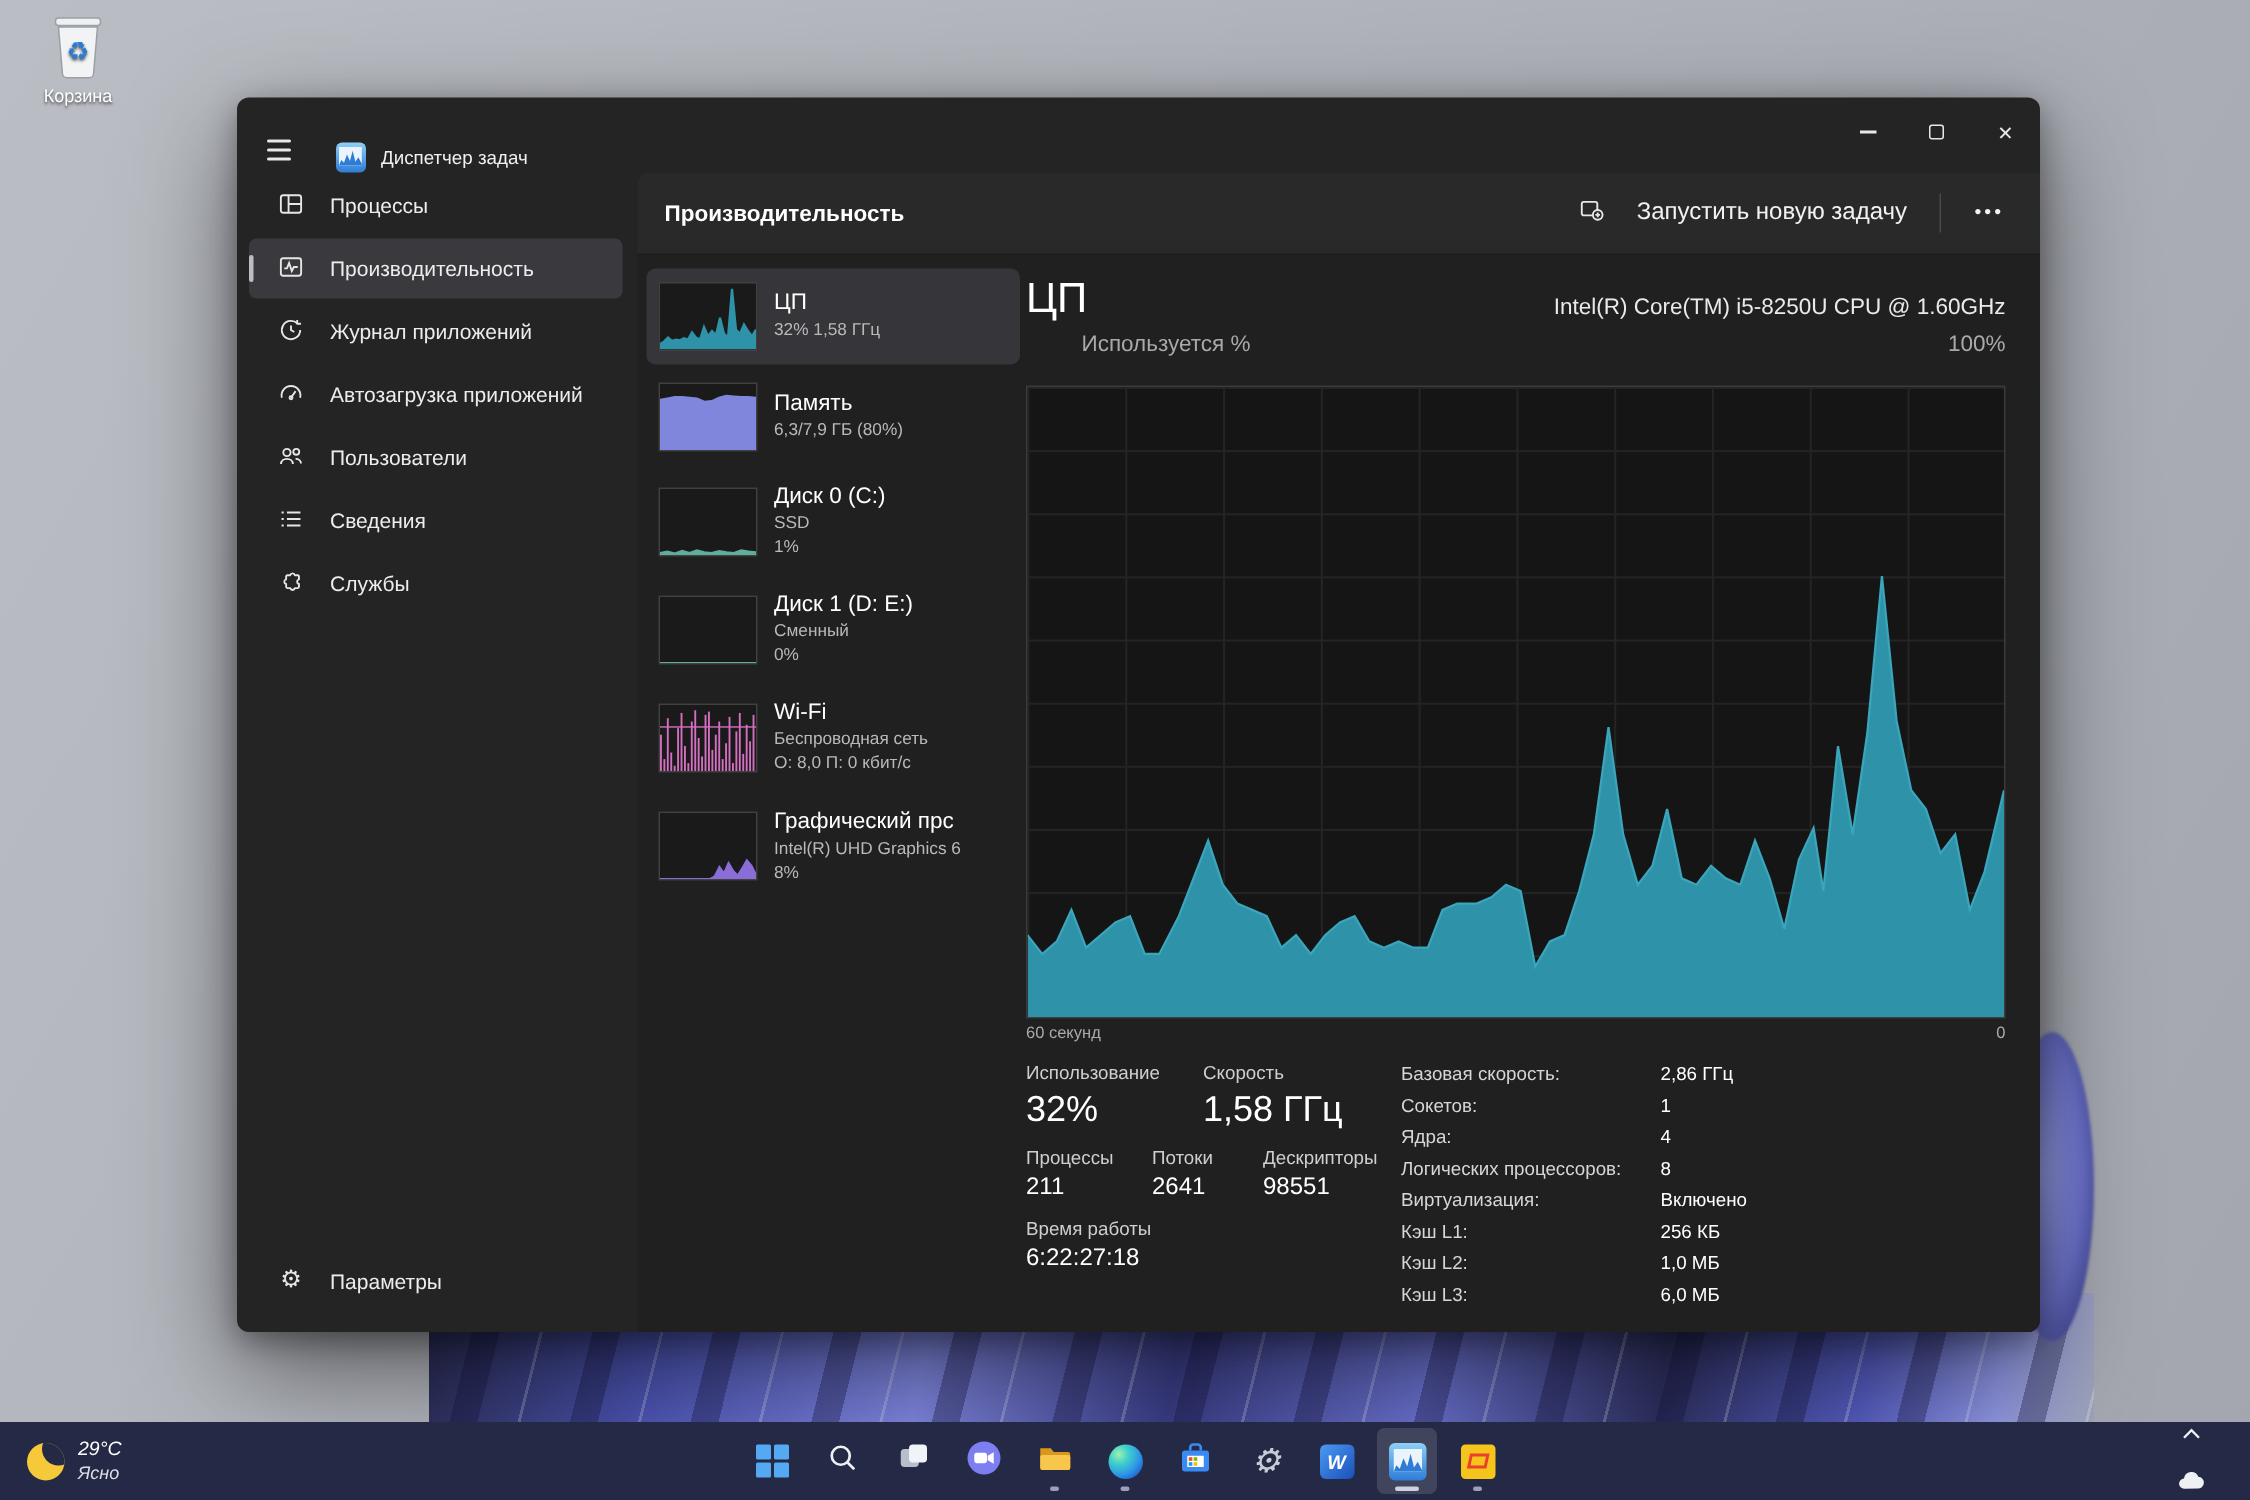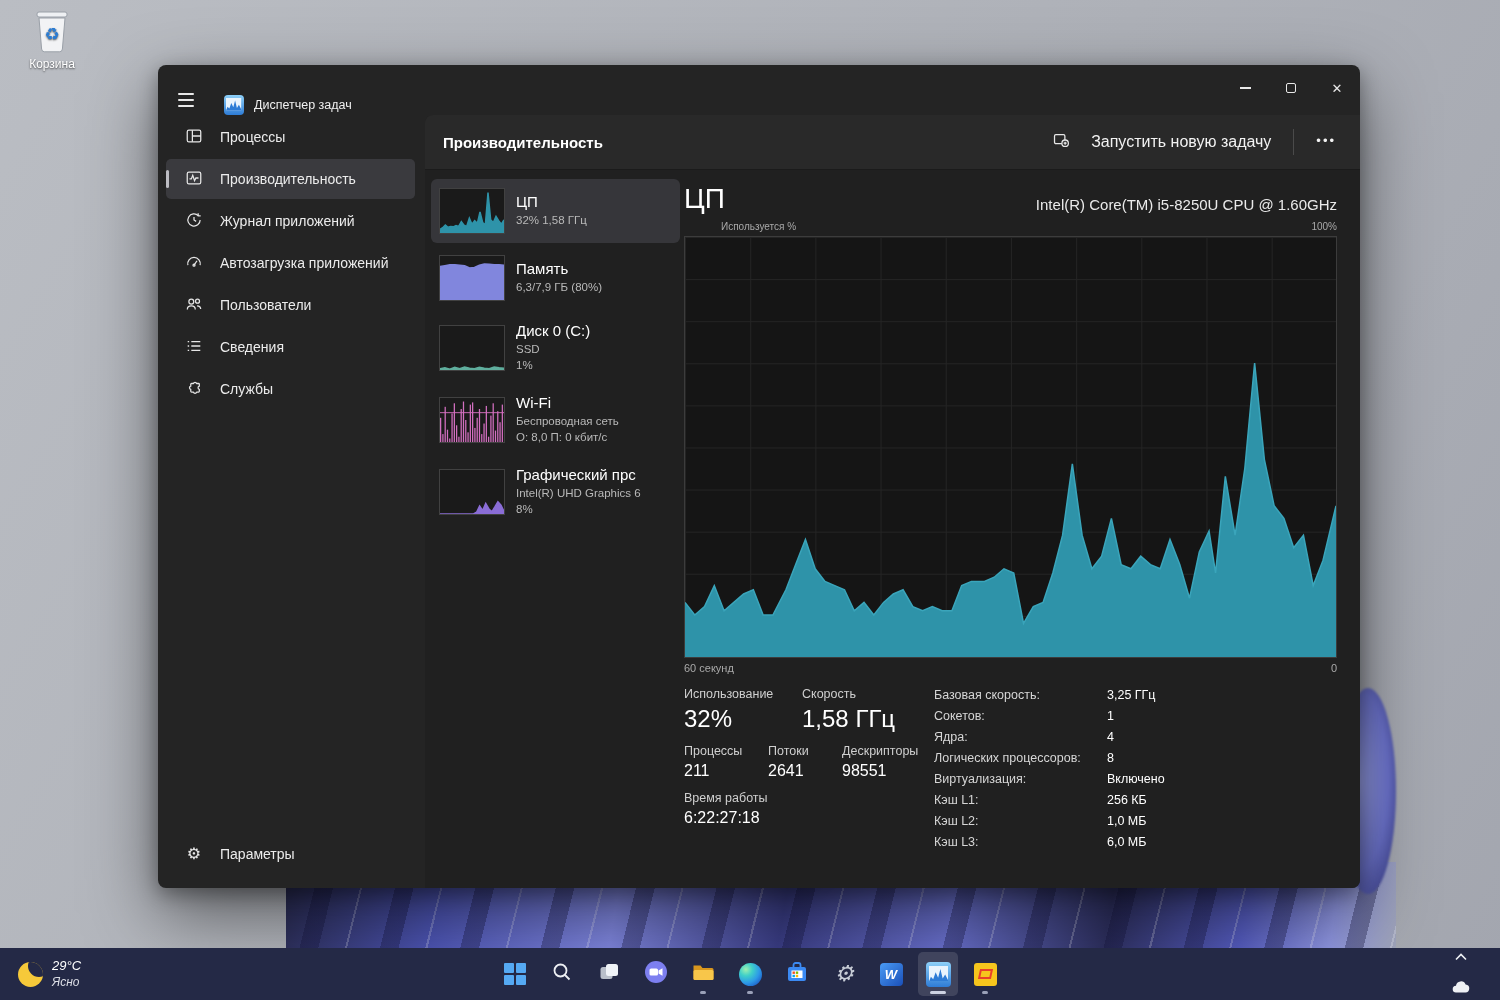--- a/index.html
+++ b/index.html
@@ -61,21 +61,21 @@
   .tile.selected { background:#36363a; }
   .thumb { width:66px; height:46px; background:#1a1a1a; border:1px solid #414141; flex:none; position:relative; overflow:hidden; }
   .thumb svg { position:absolute; inset:0; width:100%; height:100%; }
   .tile-name { font-size:15px; color:#fff; margin-bottom:2px; white-space:nowrap; }
   .tile-line { font-size:11.5px; color:#b9b9b9; line-height:1.4; white-space:nowrap; }
 
   .main { position:absolute; left:259px; top:56px; right:23px; bottom:0; }
   .main-title-row { display:flex; align-items:flex-end; margin-top:14px; }
   .main-title { font-size:28px; font-weight:400; line-height:1; }
   .cpu-name { margin-left:auto; font-size:15px; color:#eaeaea; }
-  .axis-row { display:flex; font-size:10px; color:#a9a9a9; margin:8px 0 4px;padding-left:37px; }
+  .axis-row { display:flex; font-size:15px; color:#a9a9a9; margin:8px 0 19px;padding-left:37px; }
   .axis-row .r, .axis-bottom .r { margin-left:auto; }
   .graph { height:422px; background-color:#151515; border:1px solid #3c3c3c; position:relative; overflow:hidden;
     background-image:linear-gradient(to right,#242424 1px,transparent 1px),linear-gradient(to bottom,#242424 1px,transparent 1px);
     background-size:65.2px 42.1px; }
   .graph svg { position:absolute; inset:0; width:100%; height:100%; }
   .axis-bottom { display:flex; font-size:11px; color:#a9a9a9; margin-top:4px; }
 
   .stats { display:flex; margin-top:13px; font-size:12.5px; }
   .stats-left { width:250px; flex:none; }
   .sl-row { display:flex; margin-bottom:11px; }
@@ -272,20 +272,33 @@
           <div class="thumb">
               <svg viewBox="0 0 100 100" preserveAspectRatio="none">
                 <polygon points="0,100 0,97 7.6923076923076925,95 15.384615384615385,98 23.076923076923077,94 30.76923076923077,97 38.46153846153846,93 46.15384615384615,96 53.84615384615385,97 61.53846153846154,94 69.23076923076923,96 76.92307692307692,97 84.61538461538461,93 92.3076923076923,95 100,96 100,100" fill="#5fae9d"></polygon>
                 <polyline points="0,97 7.6923076923076925,95 15.384615384615385,98 23.076923076923077,94 30.76923076923077,97 38.46153846153846,93 46.15384615384615,96 53.84615384615385,97 61.53846153846154,94 69.23076923076923,96 76.92307692307692,97 84.61538461538461,93 92.3076923076923,95 100,96" fill="none" stroke="#5fae9d" stroke-width="1.5" vector-effect="non-scaling-stroke"></polyline>
               </svg>
             </div>
           <div>
             <div class="tile-name">Диск 0 (C:)</div>
             <div class="tile-line">SSD</div>
             <div class="tile-line">1%</div>
+          </div>
+        </div>
+        <div class="tile">
+          <div class="thumb">
+              <svg viewBox="0 0 100 100" preserveAspectRatio="none">
+                <polygon points="0,100 0,100 11.11111111111111,100 22.22222222222222,100 33.333333333333336,100 44.44444444444444,100 55.55555555555556,100 66.66666666666667,100 77.77777777777777,100 88.88888888888889,100 100,100 100,100" fill="#5fae9d"></polygon>
+                <polyline points="0,100 11.11111111111111,100 22.22222222222222,100 33.333333333333336,100 44.44444444444444,100 55.55555555555556,100 66.66666666666667,100 77.77777777777777,100 88.88888888888889,100 100,100" fill="none" stroke="#5fae9d" stroke-width="1.5" vector-effect="non-scaling-stroke"></polyline>
+              </svg>
+            </div>
+          <div>
+            <div class="tile-name">Диск 1 (D: E:)</div>
+            <div class="tile-line">Сменный</div>
+            <div class="tile-line">0%</div>
           </div>
         </div>
         <div class="tile">
           <div class="thumb">
               <svg viewBox="0 0 100 100" preserveAspectRatio="none">
                 <rect x="0" y="45" width="1.9642857142857146" height="55" fill="#d36fc0"></rect>
                 <rect x="3.5714285714285716" y="82" width="1.9642857142857146" height="18" fill="#d36fc0"></rect>
                 <rect x="7.142857142857143" y="20" width="1.9642857142857146" height="80" fill="#d36fc0"></rect>
                 <rect x="10.714285714285714" y="72" width="1.9642857142857146" height="28" fill="#d36fc0"></rect>
                 <rect x="14.285714285714286" y="92" width="1.9642857142857146" height="8" fill="#d36fc0"></rect>
@@ -385,21 +398,21 @@
             <div class="sl-row">
               <div class="sl-col">
                 <div class="sl-label">Время работы</div>
                 <div class="sl-mid">6:22:27:18</div>
               </div>
             </div>
           </div>
           <div class="stats-right">
             <div class="sr-row">
                 <span class="sr-label">Базовая скорость:</span>
-                <span class="sr-value">3,25 ГГц</span>
+                <span class="sr-value">2,86 ГГц</span>
               </div>
             <div class="sr-row">
                 <span class="sr-label">Сокетов:</span>
                 <span class="sr-value">1</span>
               </div>
             <div class="sr-row">
                 <span class="sr-label">Ядра:</span>
                 <span class="sr-value">4</span>
               </div>
             <div class="sr-row">

